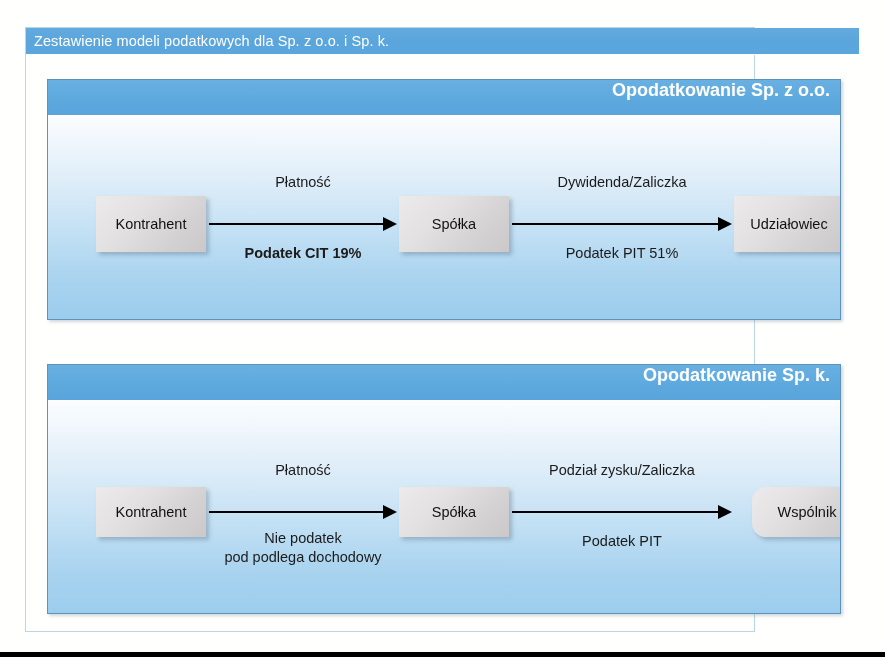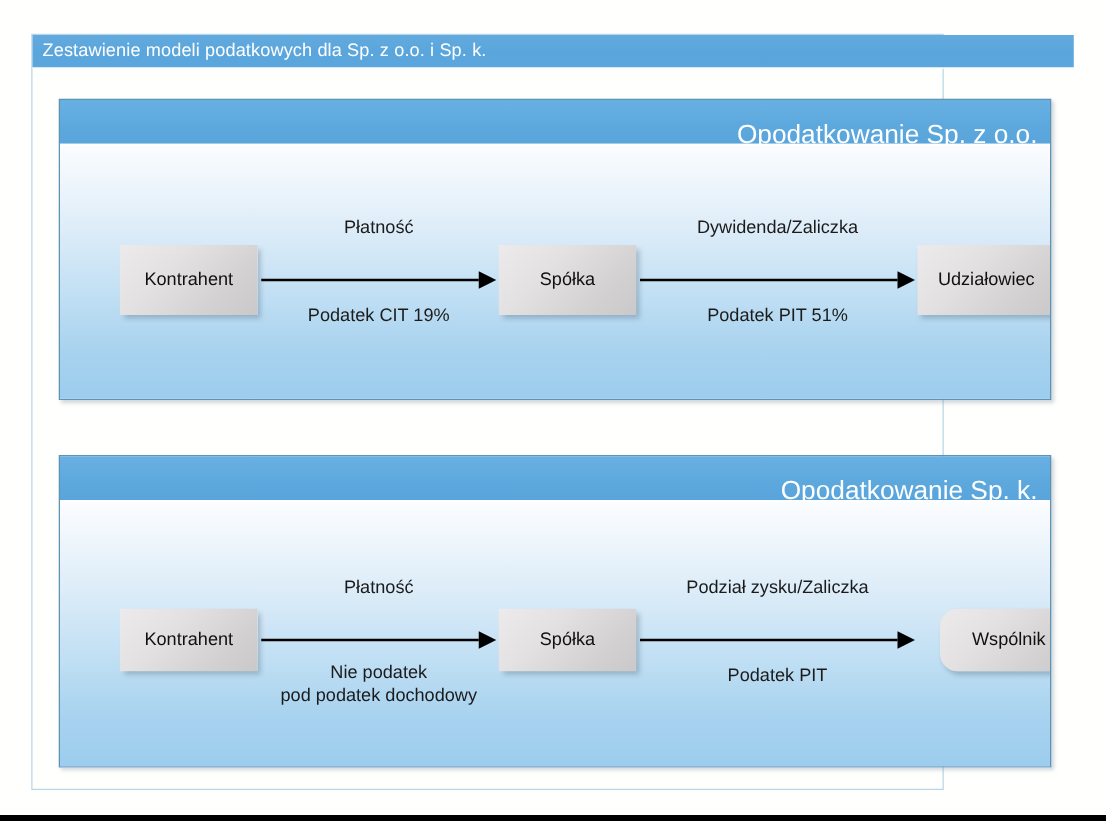--- a/index.html
+++ b/index.html
@@ -70,24 +70,24 @@
   .panel-header {
     position: relative;
     height: 36px;
     background: linear-gradient(to bottom, #69b0e2 0%, #5da9de 55%, #59a5db 100%);
     border-bottom: 1px solid #ffffff;
     box-sizing: border-box;
   }
   .panel-header .header-text {
     position: absolute;
     right: 10px;
-    top: 16px;
+    top: 0;
     color: #ffffff;
-    font-size: 21px;
-    font-weight: 400;
+    font-size: 18px;
+    font-weight: 700;
     white-space: nowrap;
   }
 
   .panel-body {
     position: relative;
     height: calc(100% - 36px);
     background: linear-gradient(to bottom,
         #fbfdff 0%,
         #eff6fc 14%,
         #dcecf8 34%,
@@ -183,21 +183,21 @@
           <span>Udziałowiec</span>
         </div>
 
         <div class="arrow" style="left:161px; top:101px; width:188px;">
           <div class="shaft" style="width:174px;"></div>
           <div class="head" style="left:174px;"></div>
         </div>
 
         <div class="edge-label" style="left:161px; top:57px; width:188px;">Płatność</div>
 
-        <div class="edge-label" style="left:151px; top:128px; width:208px;">Podatek CIT 19%</div>
+        <div class="edge-label" style="left:151px; top:128px; width:208px;font-weight:bold;">Podatek CIT 19%</div>
 
         <div class="arrow" style="left:464px; top:101px; width:220px;">
           <div class="shaft" style="width:206px;"></div>
           <div class="head" style="left:206px;"></div>
         </div>
 
         <div class="edge-label" style="left:464px; top:57px; width:220px;">Dywidenda/Zaliczka</div>
 
         <div class="edge-label" style="left:464px; top:128px; width:220px;">Podatek PIT 51%</div>
 
@@ -226,21 +226,21 @@
 
         <div class="arrow" style="left:161px; top:104px; width:188px;">
           <div class="shaft" style="width:174px;"></div>
           <div class="head" style="left:174px;"></div>
         </div>
 
         <div class="edge-label" style="left:161px; top:60px; width:188px;">Płatność</div>
 
         <div class="edge-label multiline" style="left:136px; top:128px; width:238px;">
           <div>Nie podatek</div>
-          <div>pod podatek dochodowy</div>
+          <div>pod podlega dochodowy</div>
         </div>
 
         <div class="arrow" style="left:464px; top:104px; width:220px;">
           <div class="shaft" style="width:206px;"></div>
           <div class="head" style="left:206px;"></div>
         </div>
 
         <div class="edge-label" style="left:457px; top:60px; width:234px;text-align:center;">Podział zysku/Zaliczka</div>
 
         <div class="edge-label" style="left:464px; top:131px; width:220px;">Podatek PIT</div>

